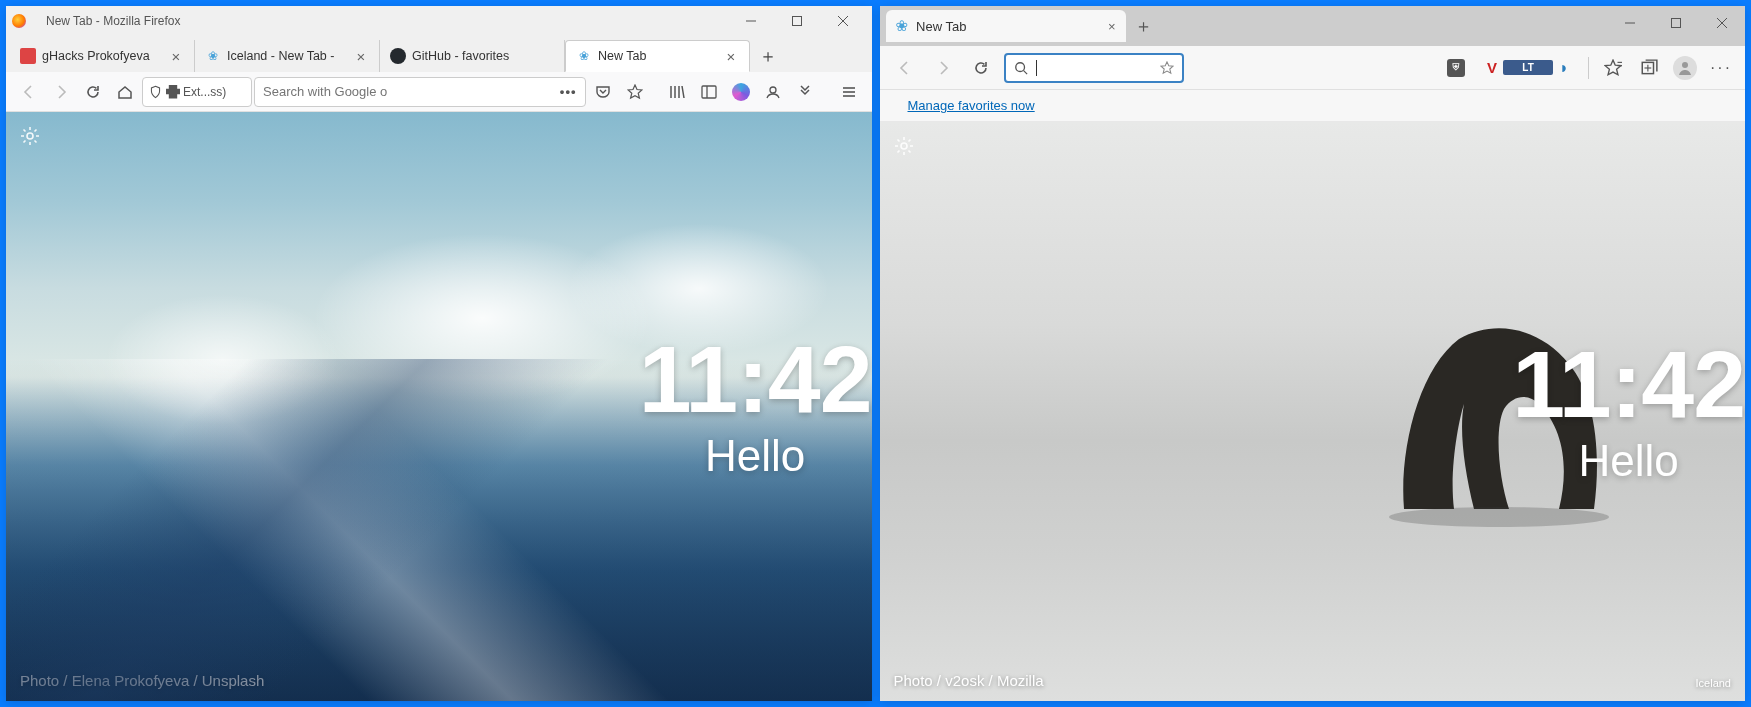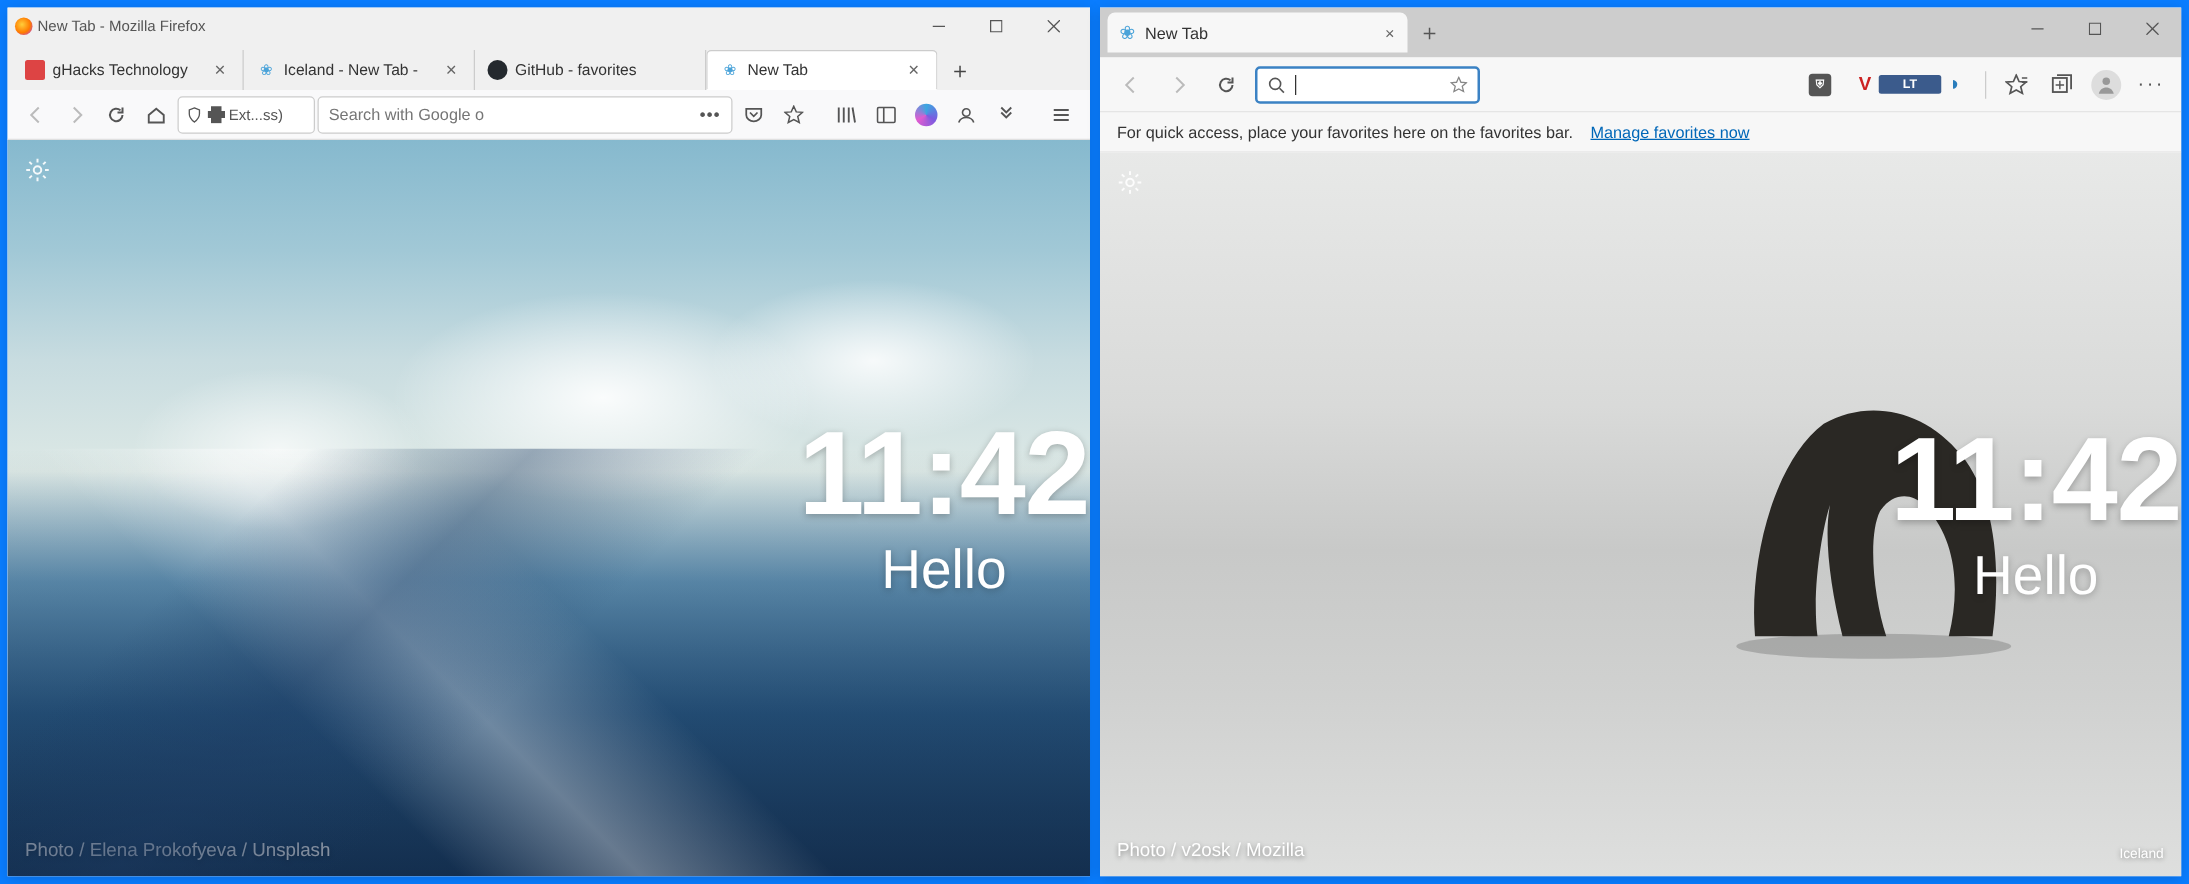--- a/index.html
+++ b/index.html
@@ -61,21 +61,21 @@
 .avatar{width:24px;height:24px;border-radius:50%;background:#ddd;display:flex;align-items:center;justify-content:center}
 .avatar svg{width:16px;height:16px;color:#999}
 .tabliss-icon{color:#4aa3d9;font-size:15px}
 </style>
 </head>
 <body>
 
 <div class="browser">
   <div class="titlebar">
     <span class="ff-logo"></span>
-    <span style="margin-left:4px">New Tab - Mozilla Firefox</span>
+    <span style="margin-left:20px">New Tab - Mozilla Firefox</span>
     <span class="spacer"></span>
     <span class="winbtn">
         <svg viewBox="0 0 10 10">
           <line x1="0" y1="5" x2="10" y2="5" stroke="currentColor"></line>
         </svg>
       </span>
     <span class="winbtn">
         <svg viewBox="0 0 10 10">
           <rect x="0.5" y="0.5" width="9" height="9" fill="none" stroke="currentColor"></rect>
         </svg>
@@ -84,21 +84,21 @@
         <svg viewBox="0 0 10 10">
           <line x1="0" y1="0" x2="10" y2="10" stroke="currentColor"></line>
           <line x1="10" y1="0" x2="0" y2="10" stroke="currentColor"></line>
         </svg>
       </span>
   </div>
 
   <div class="tabstrip ff-tabstrip">
     <div class="tab">
       <span class="favicon" style="background:#d44;border-radius:2px"></span>
-      <span class="label">gHacks Technology</span>
+      <span class="label">gHacks Prokofyeva</span>
       <span class="close">×</span>
     </div>
     <div class="tab">
       <span class="favicon tabliss-icon">❀</span>
       <span class="label">Iceland - New Tab -</span>
       <span class="close">×</span>
     </div>
     <div class="tab">
       <span class="favicon" style="background:#24292e;border-radius:50%"></span>
       <span class="label">GitHub - favorites</span>
@@ -297,21 +297,20 @@
             <path d="M2 15c1-4 4-5 6-5s5 1 6 5" fill="currentColor"></path>
           </svg>
         </span>
       </span>
     <span class="edge-icon">
         <span style="color:#555;font-size:16px;letter-spacing:2px">···</span>
       </span>
   </div>
 
   <div class="favbar">
-    <span>For quick access, place your favorites here on the favorites bar.</span>
     <a>Manage favorites now</a>
   </div>
 
   <div class="content bg-rock">
     <span class="gear"><svg viewBox="0 0 20 20">
           <circle cx="10" cy="10" r="3" fill="none" stroke="currentColor" stroke-width="1.6"></circle>
           <path d="M10 1v3M10 16v3M1 10h3M16 10h3M3.5 3.5l2 2M14.5 14.5l2 2M16.5 3.5l-2 2M5.5 14.5l-2 2" stroke="currentColor" stroke-width="1.6"></path>
         </svg></span>
     <div class="rock">
       <svg viewBox="0 0 260 230">

